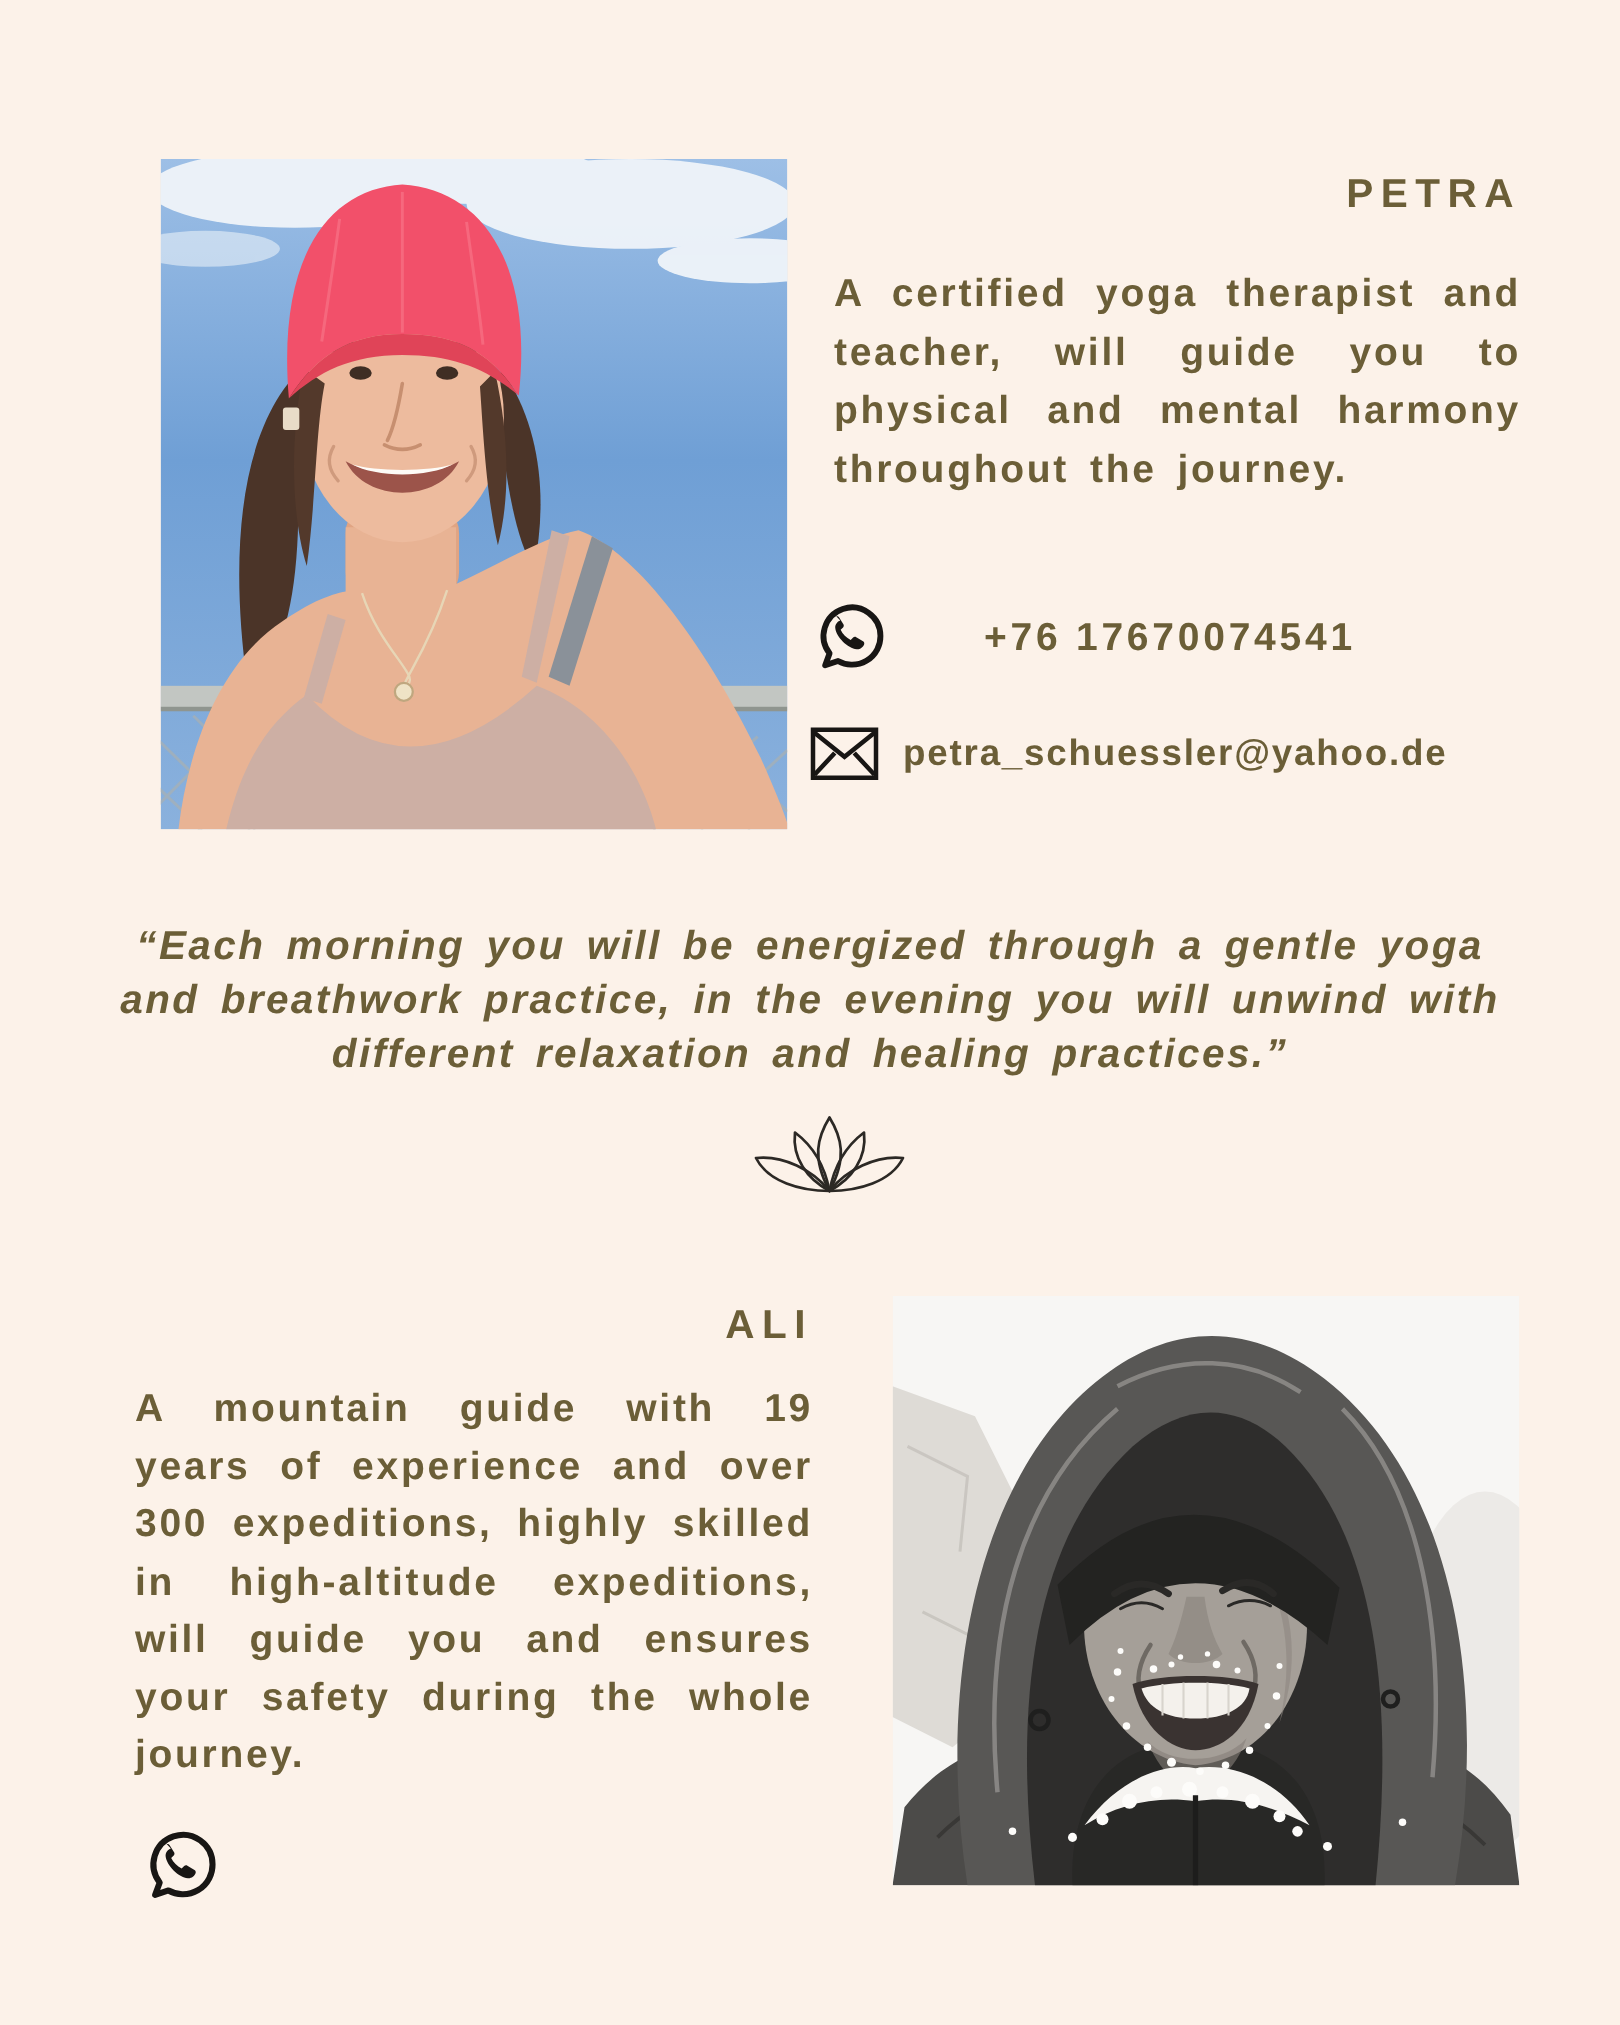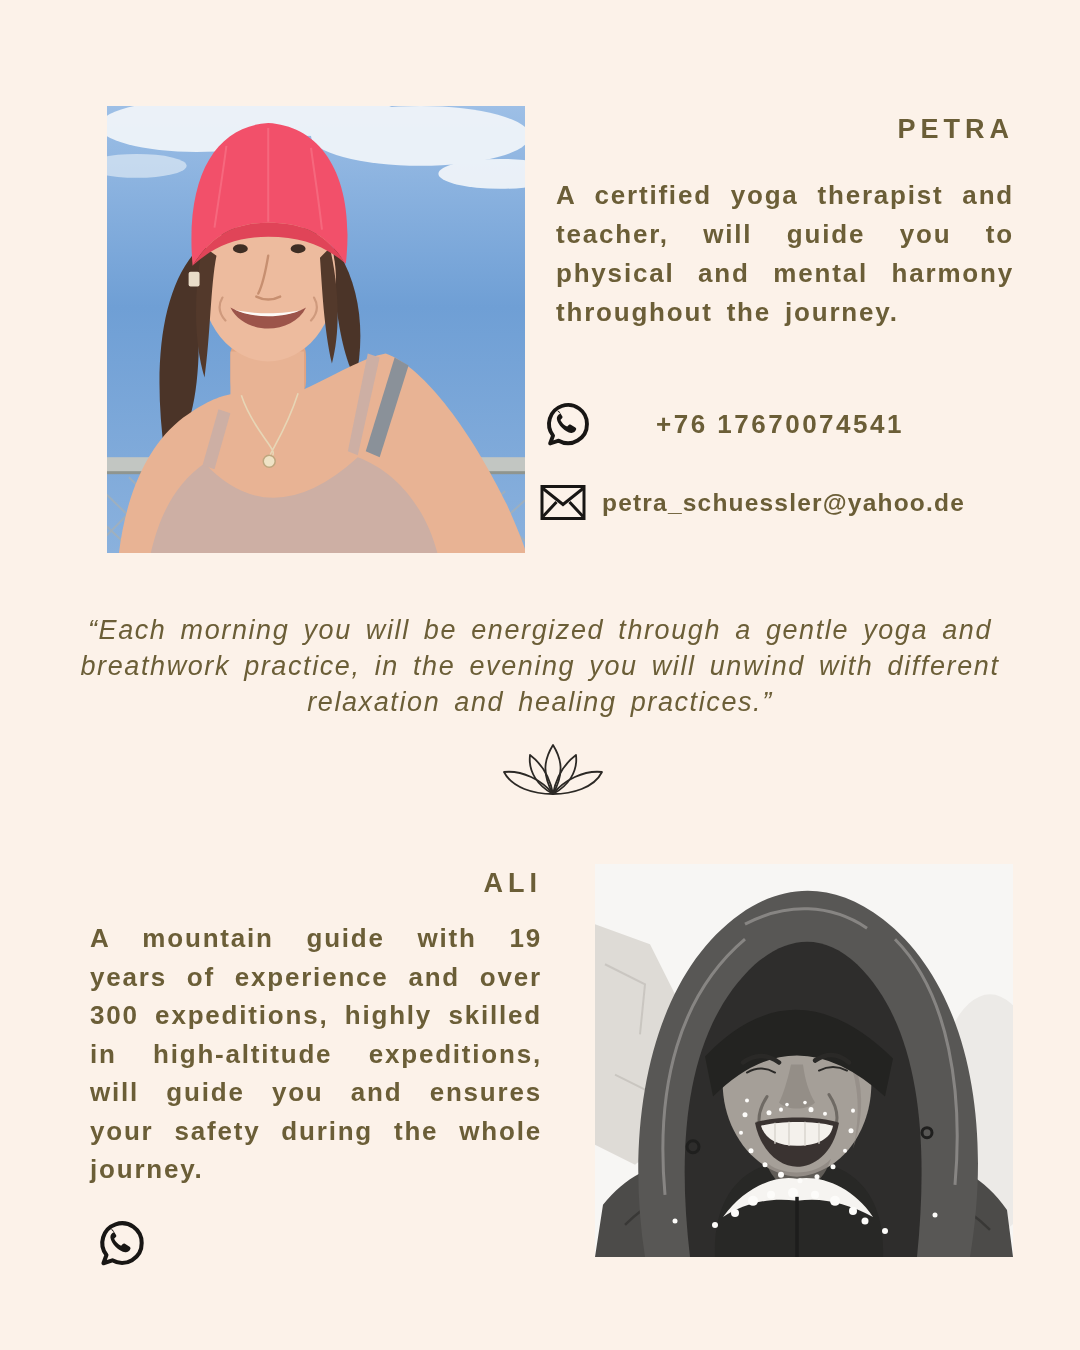--- a/index.html
+++ b/index.html
@@ -52,21 +52,21 @@
   .petra-phone-row .contact-text{margin-left:62px;font-size:26px;letter-spacing:2.5px;}
   .petra-email-row{left:540px;top:484px;}
   .petra-email-row .icon{width:46px;height:37px;}
   .petra-email-row .contact-text{margin-left:16px;font-size:24.5px;letter-spacing:1.2px;}
   .ali-phone-row{left:95px;top:1216px;}
   .ali-phone-row .icon{width:54px;height:54px;}
   .ali-phone-row .contact-text{margin-left:46px;font-size:26px;letter-spacing:2.5px;}
 
   .quote{
     left:65px;top:612px;width:950px;
-    font-size:27px;font-style:italic;font-weight:400;
+    font-size:27px;font-style:italic;font-weight:700;
     letter-spacing:1.6px;word-spacing:5px;line-height:36px;
     text-align:center;color:var(--olive);
   }
   .lotus{left:500px;top:742px;width:106px;height:64px;color:#2c2925;}
   .lotus svg{display:block;width:100%;height:100%;}
 </style>
 </head>
 <body>
 
 <div class="page">

